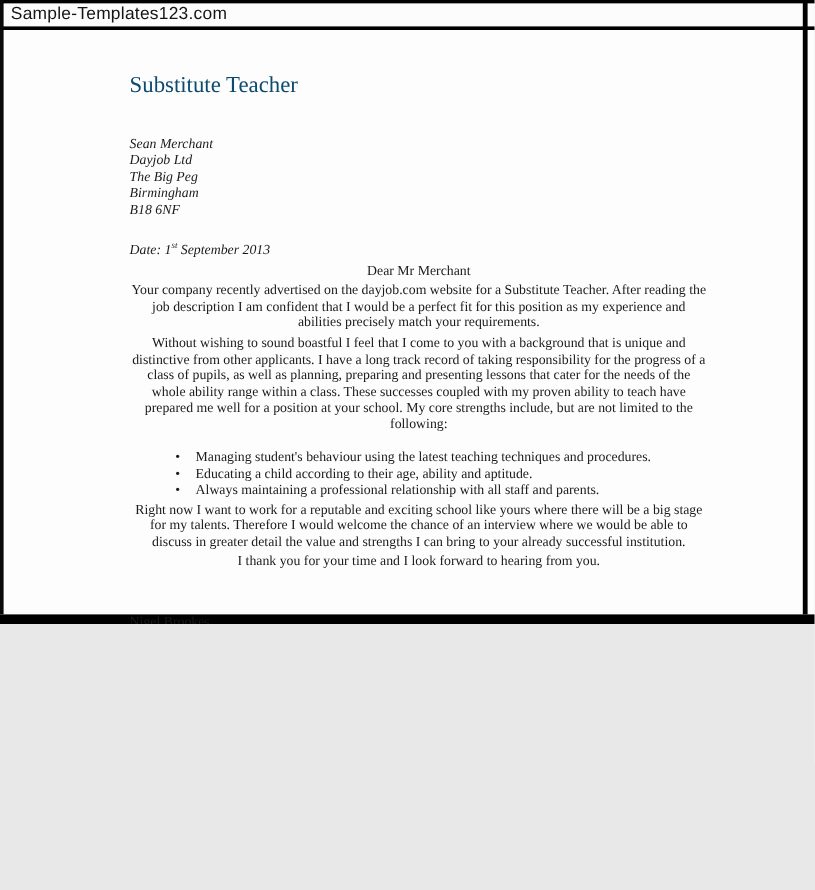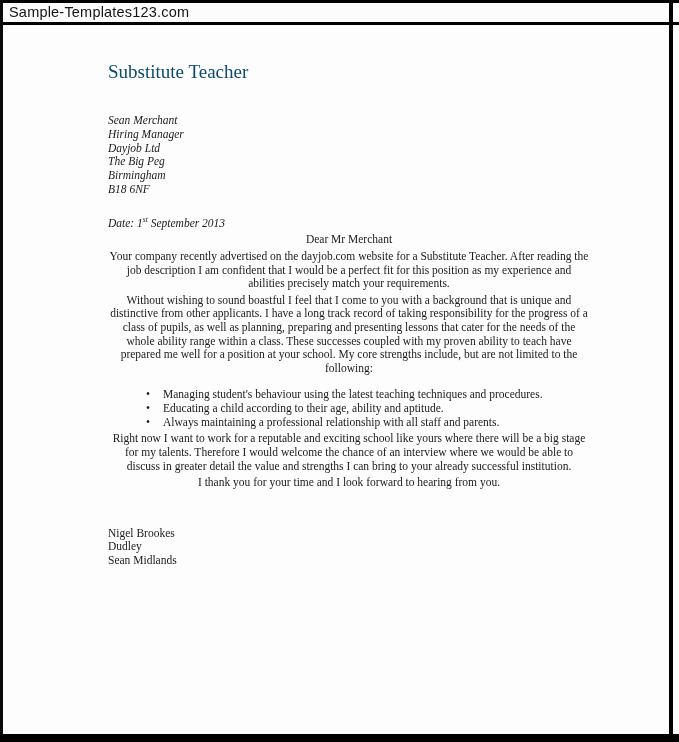--- a/index.html
+++ b/index.html
@@ -1,20 +1,20 @@
 <!DOCTYPE html>
 <html><head>
 <meta charset="utf-8">
 <style>
   * { margin: 0; padding: 0; box-sizing: border-box; }
   html, body { background: #e8e8e8; }
   .page {
     position: relative;
     width: 679px;
-    height: 742px;
+    height: 520px;
     background: #fdfdfd;
     font-family: "Liberation Serif", "DejaVu Serif", serif;
     color: #1a1a1a;
     overflow: hidden;
   }
   
   .rule-top     { position: absolute; top: 0; left: 0; right: 0; height: 3px; background: #000; }
   .rule-header  { position: absolute; top: 22px; left: 0; right: 0; height: 3px; background: #000; }
   .rule-left    { position: absolute; top: 0; left: 0; bottom: 8px; width: 3px; background: #0a0a0a; }
   .rule-right   { position: absolute; top: 0; right: 6px; bottom: 8px; width: 4px; background: #000; }
@@ -62,21 +62,20 @@
   <div class="rule-left"></div>
   <div class="rule-right"></div>
   <div class="bar-bottom"></div>
 
   <div class="letter">
 
     <div class="letter-title">Substitute Teacher</div>
 
     <div class="recipient-block">
       <div class="addr-line">Sean Merchant</div>
-      <div class="addr-line">Hiring Manager</div>
       <div class="addr-line">Dayjob Ltd</div>
       <div class="addr-line">The Big Peg</div>
       <div class="addr-line">Birmingham</div>
       <div class="addr-line">B18 6NF</div>
     </div>
 
     <div class="date-line"><span>Date: 1</span><sup>st</sup><span> September 2013</span></div>
 
     <div class="para salutation">Dear Mr Merchant</div>
 

